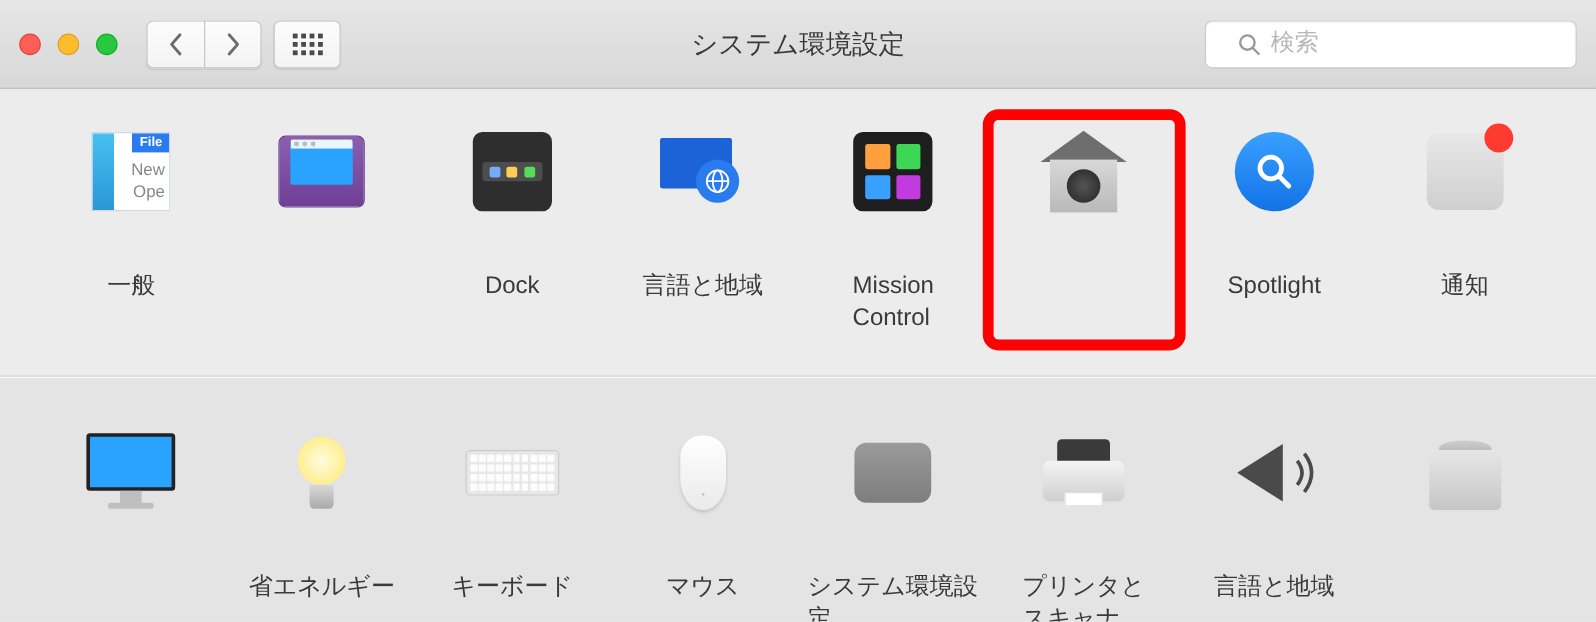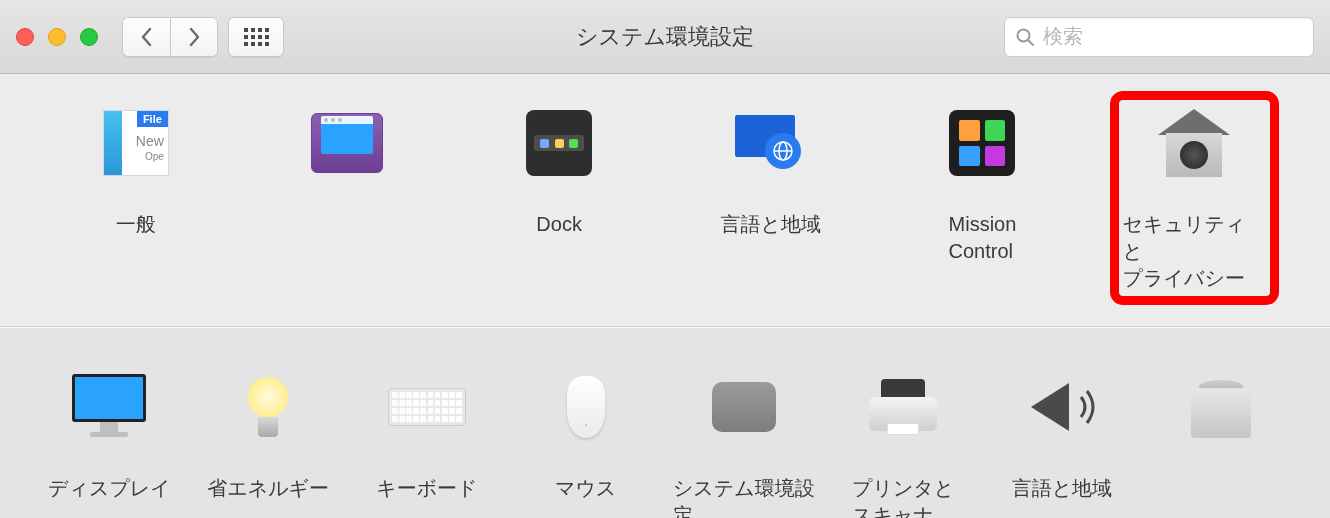--- a/index.html
+++ b/index.html
@@ -51,21 +51,21 @@
     position: absolute; left: 0; right: 0; text-align: center;
     font-size: 22px; font-weight: 500; color: #3a3a3a; pointer-events: none;
   }
   .search {
     margin-left: auto;
     width: 310px; height: 40px;
     background: #fff;
     border: 1px solid #ccc;
     border-radius: 6px;
     display: flex; align-items: center;
-    padding: 0 10px;
+    padding: 0 26px;
     box-shadow: inset 0 1px 2px rgba(0,0,0,0.06);
   }
   .search svg { flex-shrink:0; }
   .search input {
     border: none; outline: none; font-size: 20px; margin-left: 8px; width: 100%;
     background: transparent; color: #333;
   }
   .search input::placeholder { color: #b8b8b8; }
 
   .pane-row {
@@ -89,28 +89,28 @@
     padding: 6px;
     border-radius: 6px;
     position: relative;
     gap: 21px;
   }
   .pane.highlight {
     outline: 9px solid #ff0000;
     outline-offset: -2px;
   }
   .icon-wrap { width: 78px; height: 78px; display:flex;align-items:center;justify-content:center; position:relative; }
-  .pane-label { margin-top: 8px; font-size: 20px; color: #3a3a3a; line-height: 1.35; }
+  .pane-label { margin-top: 22px; font-size: 20px; color: #3a3a3a; line-height: 1.35; }
 
   
   .ic-general { width:66px;height:66px;background:#fff;border:1px solid #cfd6e6;position:relative;overflow:hidden;}
   .ic-general::before{content:"";position:absolute;left:0;top:0;bottom:0;width:18px;background:linear-gradient(#49c0f0,#2a97d6);}
   .ic-general .file{position:absolute;right:0;top:0;background:#2a7af0;color:#fff;font-size:11px;padding:2px 6px;font-weight:600;}
   .ic-general .new{position:absolute;right:4px;top:22px;font-size:14px;color:#888;}
-  .ic-general .open{position:absolute;right:4px;top:40px;font-size:10px;color:#888;}
+  .ic-general .open{position:absolute;right:4px;top:40px;font-size:14px;color:#888;}
 
   .ic-desktop{width:72px;height:60px;border-radius:6px;background:linear-gradient(#8a5fb0,#6e3f95);border:1px solid #6e3f95;position:relative;}
   .ic-desktop .win{position:absolute;left:9px;top:2px;right:9px;height:38px;background:#2aa3ff;border-top:8px solid #eaf6ff;border-radius:2px;}
   .ic-desktop .dots{position:absolute;top:4px;left:12px;display:flex;gap:3px;}
   .ic-desktop .dots i{width:4px;height:4px;border-radius:50%;background:#bbb;}
 
   .ic-dock{width:66px;height:66px;background:#2e2e2e;border-radius:8px;display:flex;align-items:center;justify-content:center;}
   .ic-dock .bar{width:50px;height:16px;background:rgba(255,255,255,0.15);border-radius:3px;display:flex;align-items:center;justify-content:space-around;padding:0 3px;}
   .ic-dock .bar i{width:9px;height:9px;border-radius:2px;}
   .ic-dock .bar i:nth-child(1){background:#7af;}
@@ -278,34 +278,49 @@
     <div class="pane-label">Mission<br>Control</div>
   </div>
   <div class="pane highlight">
     <div class="icon-wrap">
       <div class="ic-sec">
           <div class="roof"></div>
           <div class="house"></div>
           <div class="dial"></div>
         </div>
     </div>
-    <div class="pane-label">セキュリティと<br>プライバシー</div>
+  </div>
+  <div class="pane">
+    <div class="icon-wrap">
+      <div class="ic-spot">
+          <svg width="36" height="36" viewBox="0 0 36 36">
+            <circle cx="15" cy="15" r="9" fill="none" stroke="#fff" stroke-width="4"></circle>
+            <line x1="22" y1="22" x2="30" y2="30" stroke="#fff" stroke-width="4" stroke-linecap="round"></line>
+          </svg>
+        </div>
+    </div>
+    <div class="pane-label">Spotlight</div>
+  </div>
+  <div class="pane">
+    <div class="icon-wrap">
+      <div class="ic-notif"></div>
+    </div>
+    <div class="pane-label">通知</div>
   </div>
 </div>
 
 <div class="pane-row second">
   <div class="pane">
     <div class="icon-wrap">
       <div class="ic-display">
           <div class="screen"></div>
           <div class="stand"></div>
           <div class="base"></div>
         </div>
     </div>
-    <div class="pane-label">ディスプレイ</div>
   </div>
   <div class="pane">
     <div class="icon-wrap">
       <div class="ic-bulb">
           <div class="glass"></div>
           <div class="base"></div>
         </div>
     </div>
     <div class="pane-label">省エネルギー</div>
   </div>

